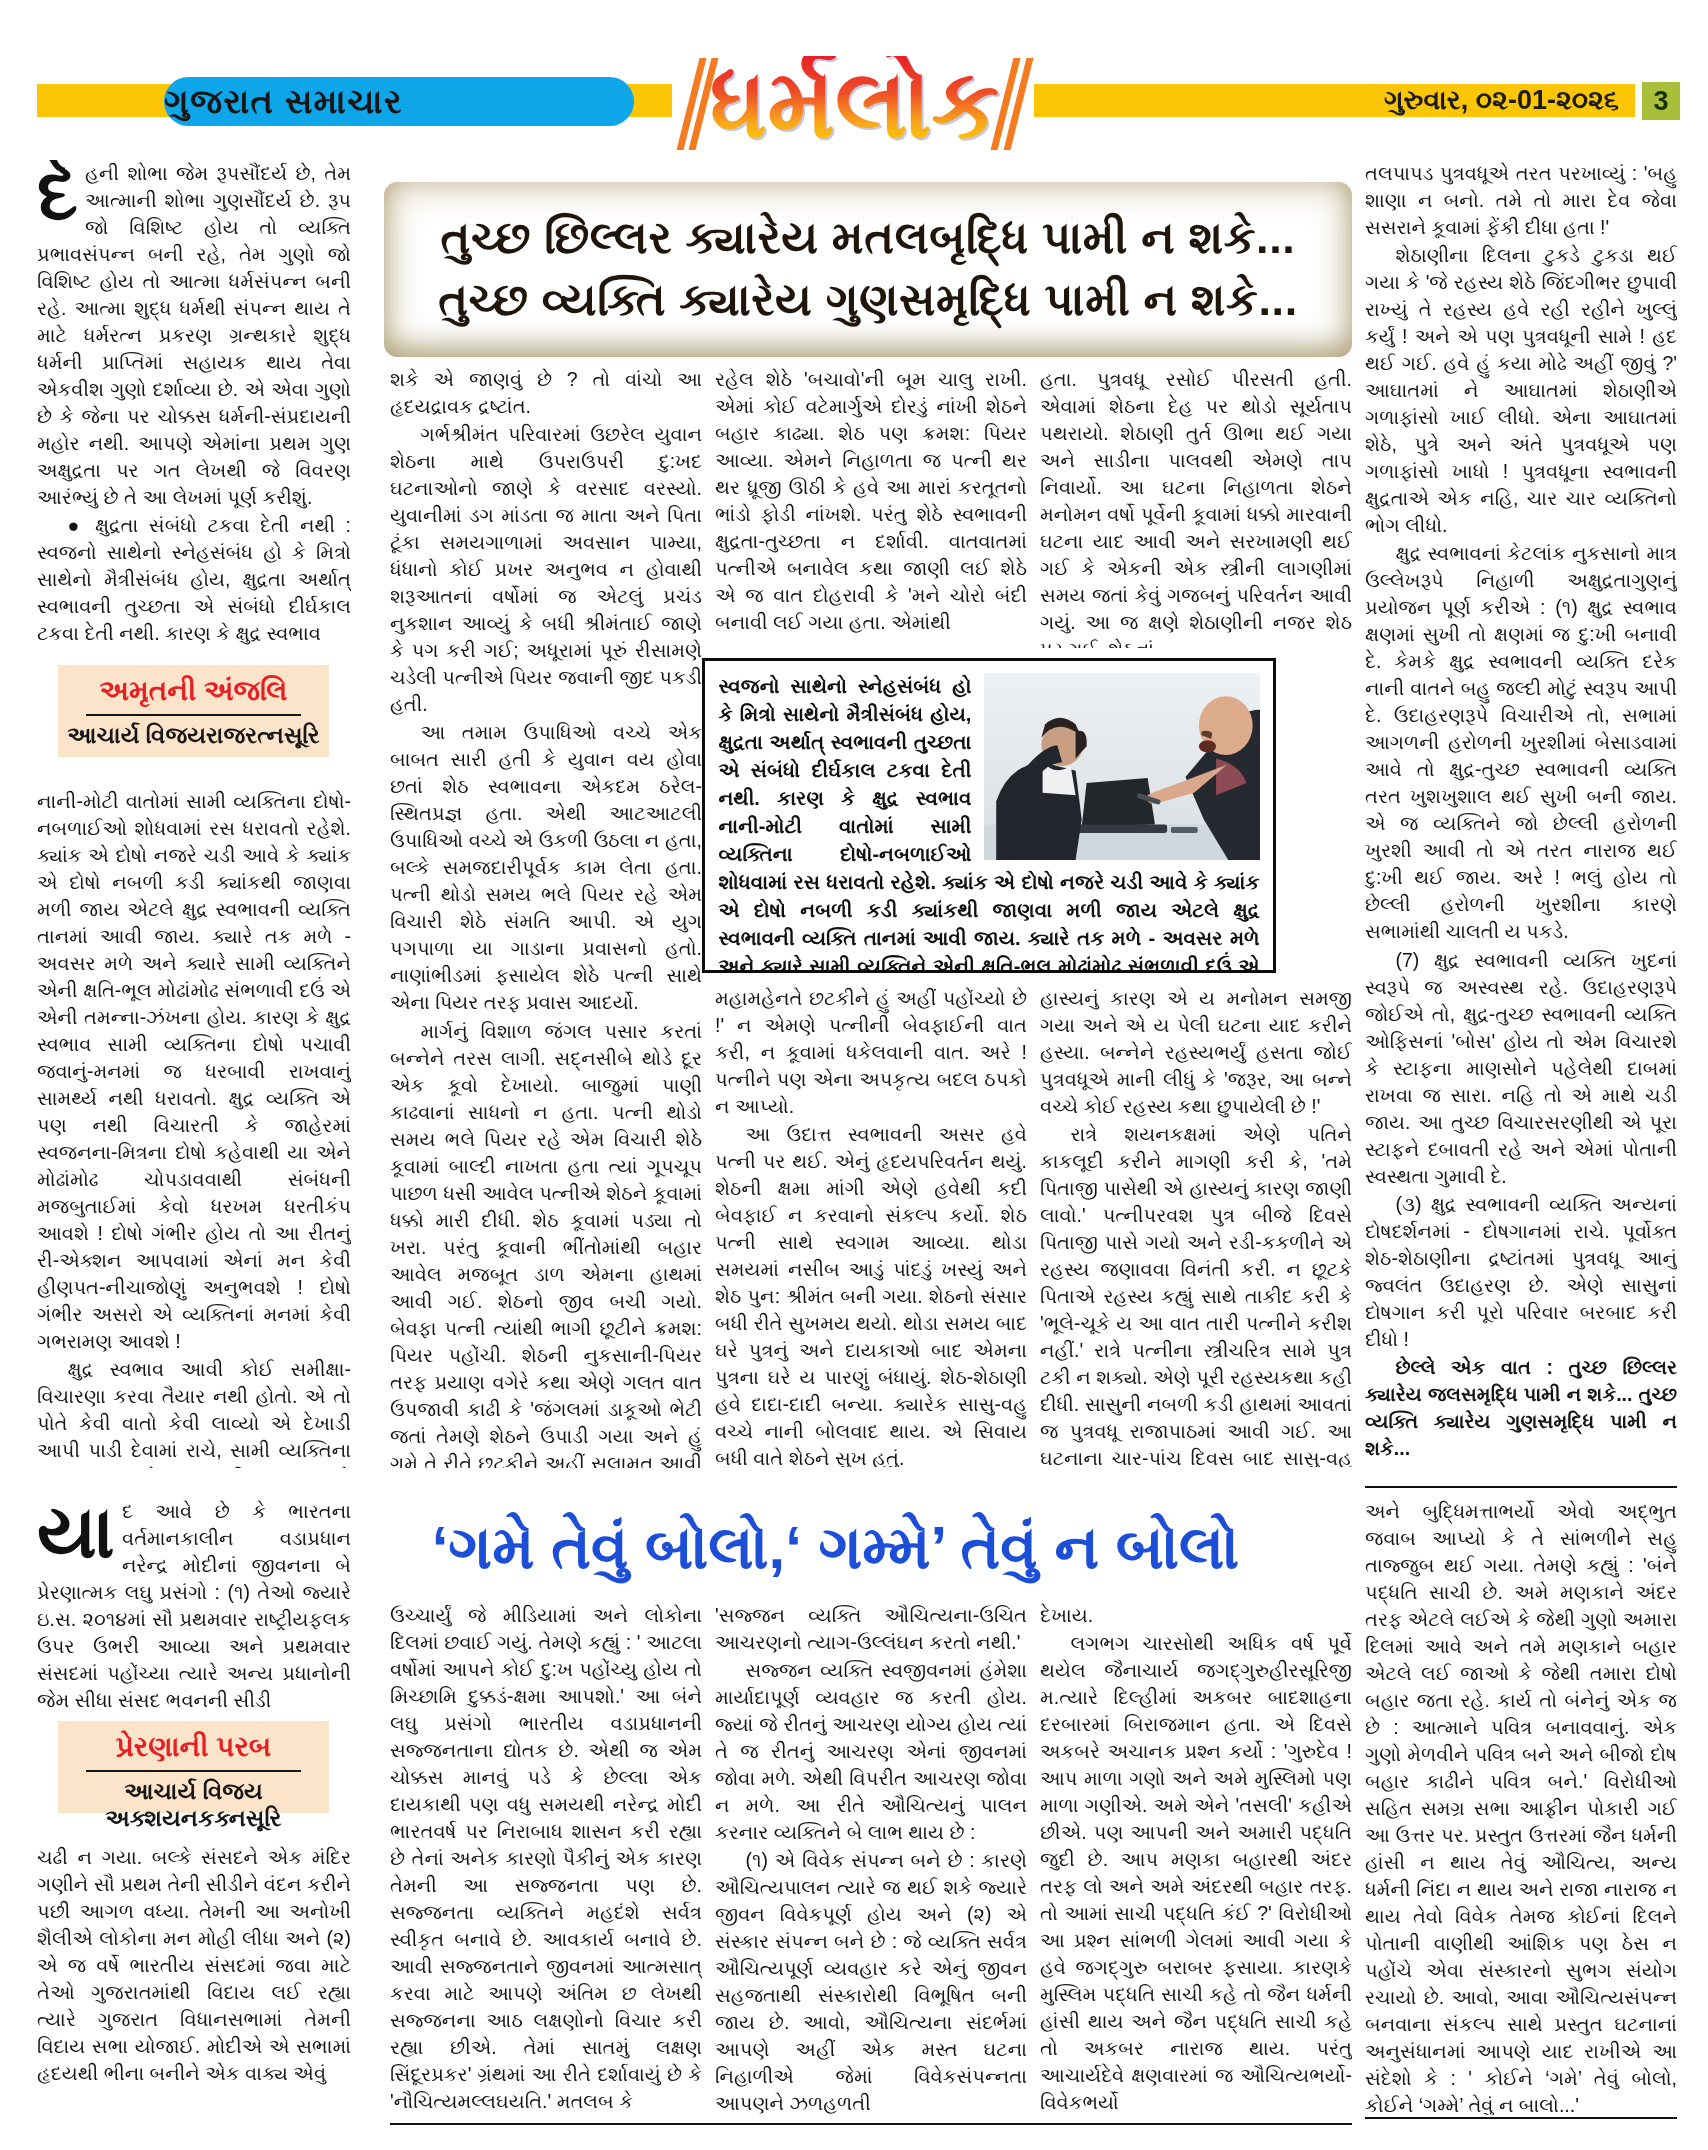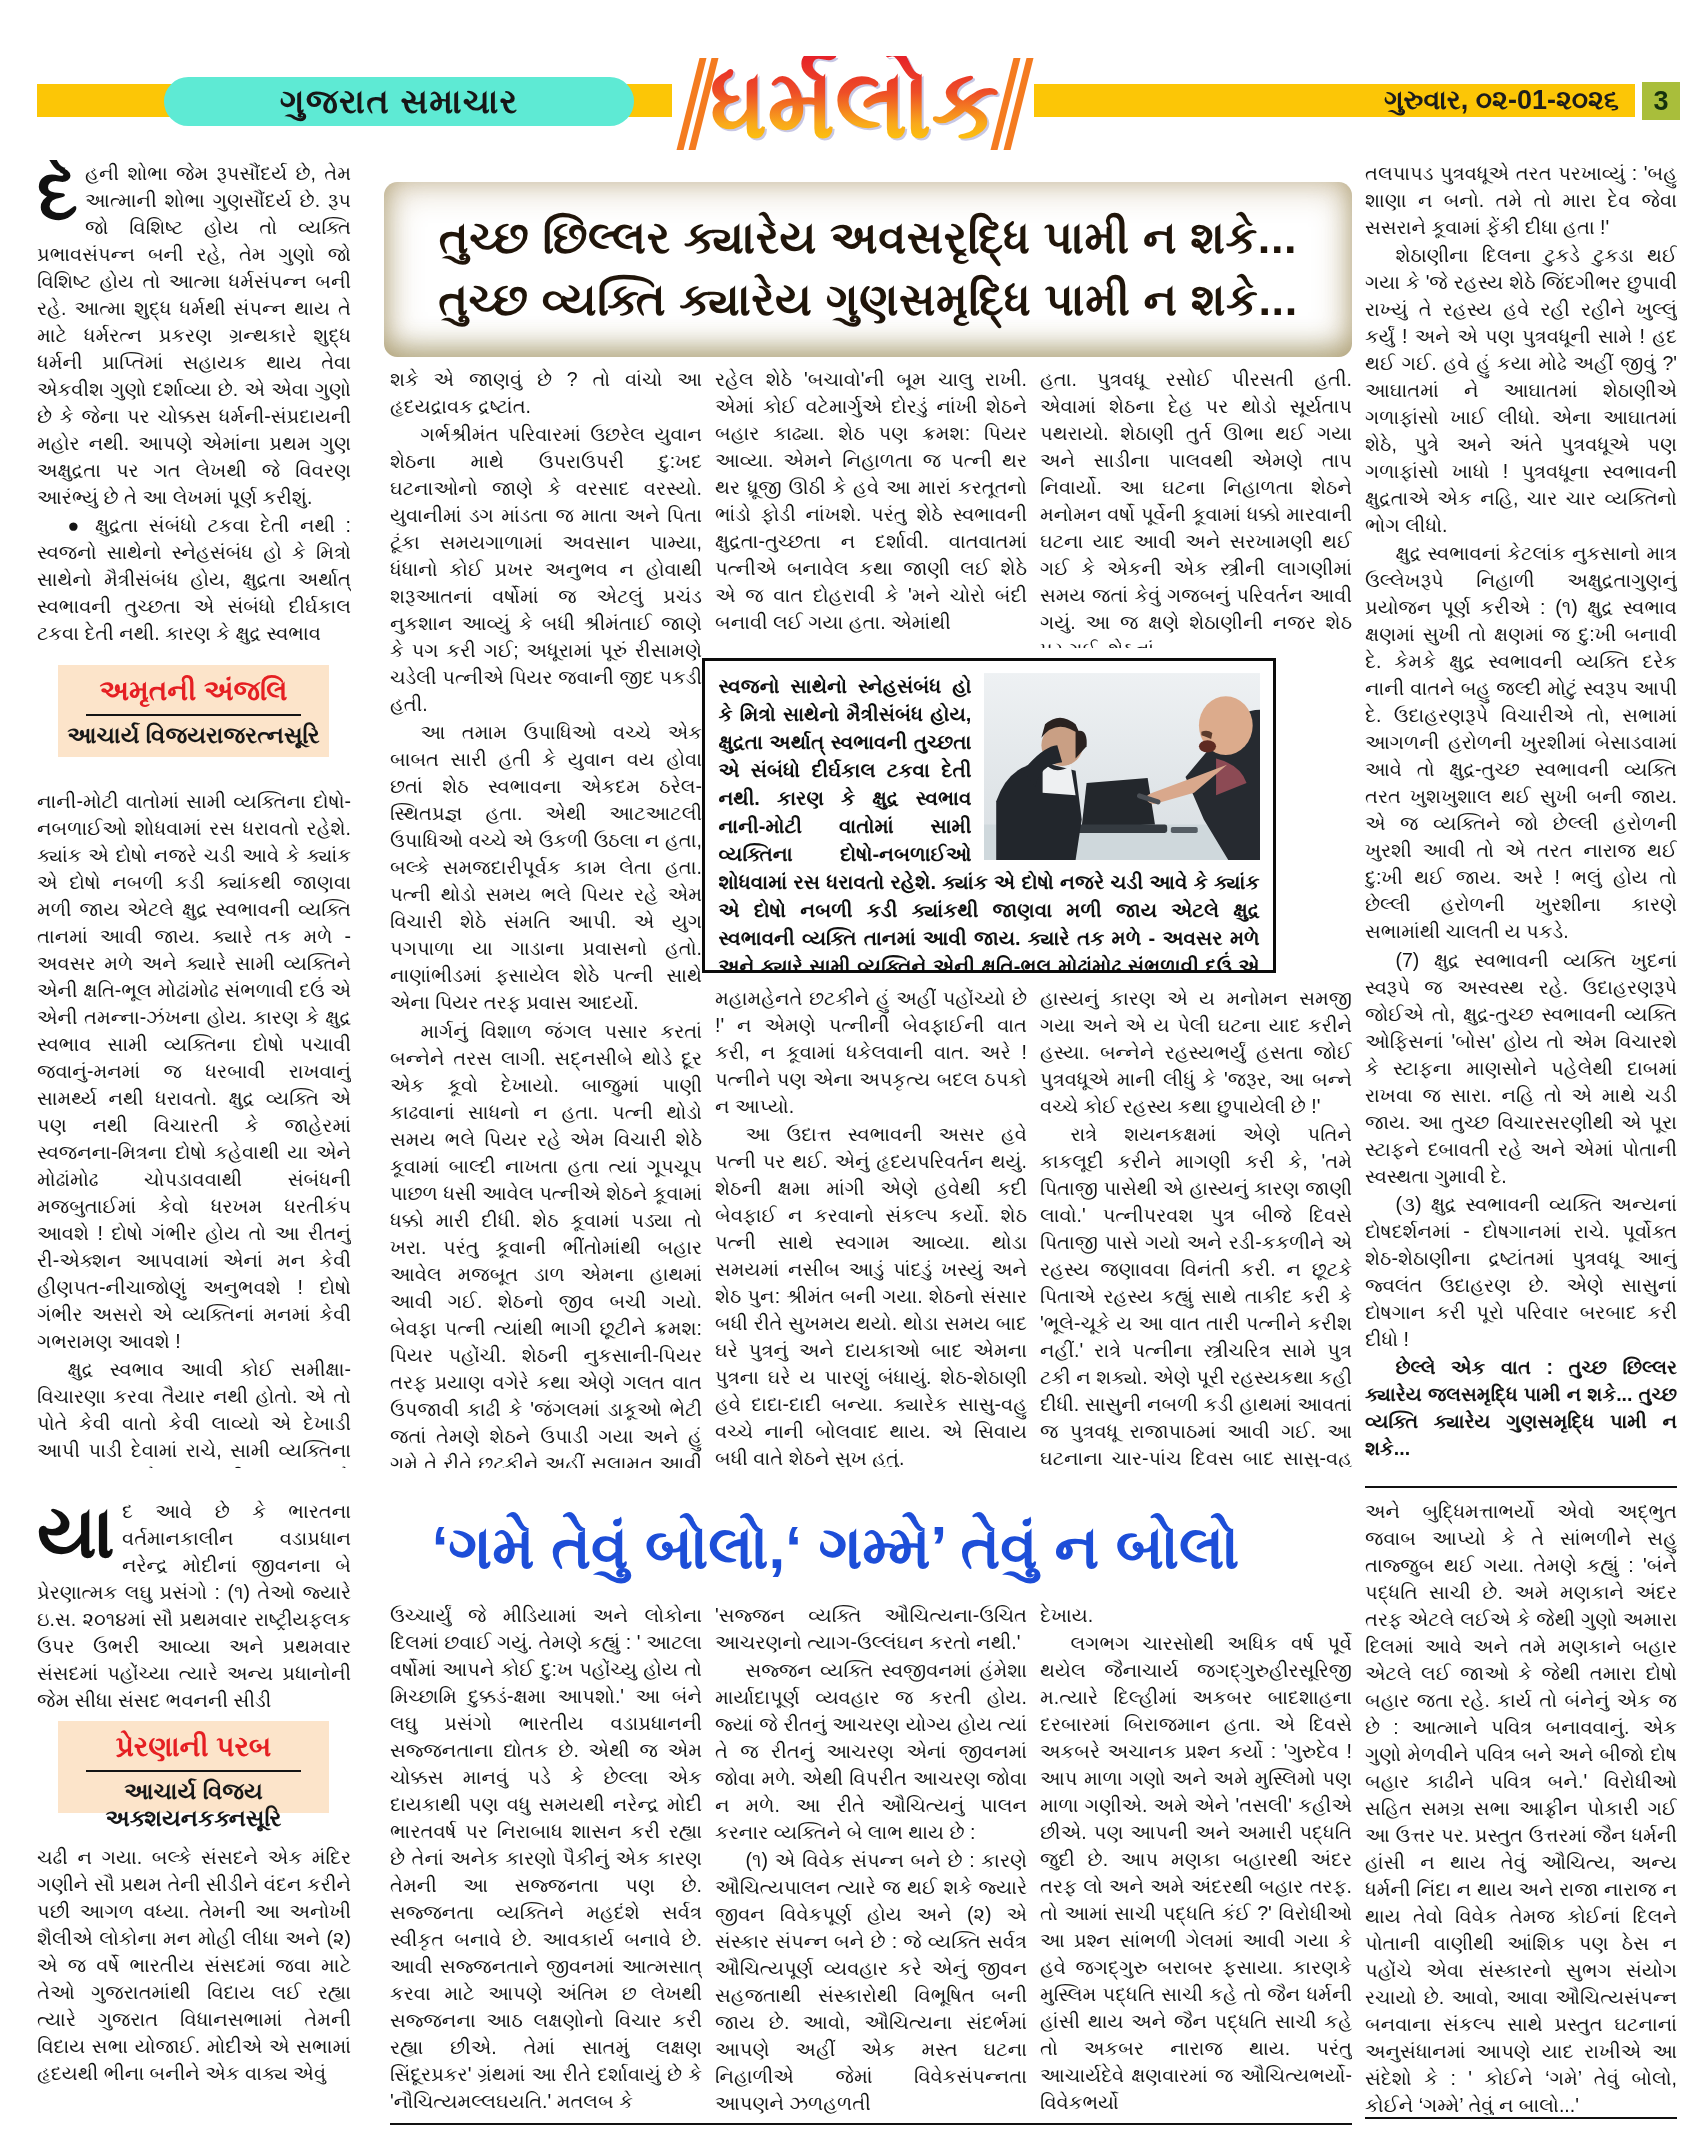--- a/index.html
+++ b/index.html
@@ -5,22 +5,22 @@
   html,body{margin:0;padding:0;background:#e8e8e8;}
   .page{position:relative;width:1708px;height:2151px;background:#ffffff;
         font-family:"Liberation Sans","DejaVu Sans",sans-serif;overflow:hidden;}
   
   .ybar{position:absolute;background:#FCC606;height:33px;top:84px;}
   .ybar.left{left:37px;width:635px;}
   .ybar.right{left:1034px;width:601px;display:flex;align-items:center;justify-content:flex-end;}
   .date-txt{font-size:27px;font-weight:800;color:#1c1c1c;padding-right:16px;}
   .pagenum{position:absolute;left:1642px;top:82px;width:38px;height:38px;background:#A9BE3B;
            display:flex;align-items:center;justify-content:center;font-size:27px;font-weight:800;color:#17320d;}
-  .logo-pill{position:absolute;left:164px;top:77px;width:470px;height:49px;background:#5eead4;
-             border-radius:24.4px;display:flex;align-items:center;justify-content:center;}
+  .logo-pill{position:absolute;left:164px;top:77px;width:470px;height:49px;background:#0ea5e9;
+             border-radius:24.4px;display:flex;align-items:center;}
   .logo-txt{font-size:34px;font-weight:800;letter-spacing:1.2px;color:#171717;}
   .masthead{position:absolute;left:656px;top:38px;width:397px;height:131px;
             display:flex;align-items:center;justify-content:center;gap:3px;}
   .deco{display:flex;gap:5.5px;}
   .deco i{display:block;width:6.7px;height:92px;background:#F47B20;transform:skewX(-14deg);}
   .mast-title{font-size:96px;font-weight:800;line-height:1;
               background:linear-gradient(180deg,#E62129 0%,#EE4E27 38%,#F9A81B 70%,#FFD504 100%);
               -webkit-background-clip:text;background-clip:text;color:transparent;
               filter:drop-shadow(2.4px 2.4px 0 rgba(70,70,170,.30));}
   
@@ -69,21 +69,21 @@
         <i></i>
       </span>
     <span class="mast-title">ધર્મલોક</span>
     <span class="deco">
         <i></i>
         <i></i>
       </span>
   </div>
 
   <div class="banner">
-    <div>તુચ્છ છિલ્લર ક્યારેય અવસરૃદ્ધિ પામી ન શકે...</div>
+    <div>તુચ્છ છિલ્લર ક્યારેય મતલબૃદ્ધિ પામી ન શકે...</div>
     <div>તુચ્છ વ્યક્તિ ક્યારેય ગુણસમૃદ્ધિ પામી ન શકે...</div>
   </div>
 
   <div class="col" style="left:37px;top:160px;width:314px;height:502px;">
     <p class="para"><span class="dropcap">દે</span><span>હની શોભા જેમ રૂપસૌંદર્ય છે, તેમ આત્માની શોભા ગુણસૌંદર્ય છે. રૂપ જો વિશિષ્ટ હોય તો વ્યક્તિ પ્રભાવસંપન્ન બની રહે, તેમ ગુણો જો વિશિષ્ટ હોય તો આત્મા ધર્મસંપન્ન બની રહે. આત્મા શુદ્ધ ધર્મથી સંપન્ન થાય તે માટે ધર્મરત્ન પ્રકરણ ગ્રન્થકારે શુદ્ધ ધર્મની પ્રાપ્તિમાં સહાયક થાય તેવા એકવીશ ગુણો દર્શાવ્યા છે. એ એવા ગુણો છે કે જેના પર ચોક્કસ ધર્મની-સંપ્રદાયની મહોર નથી. આપણે એમાંના પ્રથમ ગુણ અક્ષુદ્રતા પર ગત લેખથી જે વિવરણ આરંભ્યું છે તે આ લેખમાં પૂર્ણ કરીશું.</span></p>
     <p class="para">● ક્ષુદ્રતા સંબંધો ટકવા દેતી નથી : સ્વજનો સાથેનો સ્નેહસંબંધ હો કે મિત્રો સાથેનો મૈત્રીસંબંધ હોય, ક્ષુદ્રતા અર્થાત્ સ્વભાવની તુચ્છતા એ સંબંધો દીર્ઘકાલ ટકવા દેતી નથી. કારણ કે ક્ષુદ્ર સ્વભાવ</p>
   </div>
 
   <div class="sec-box" style="left:58px;top:665px;width:271px;height:92px;">
     <div class="sec-title">અમૃતની અંજલિ</div>

